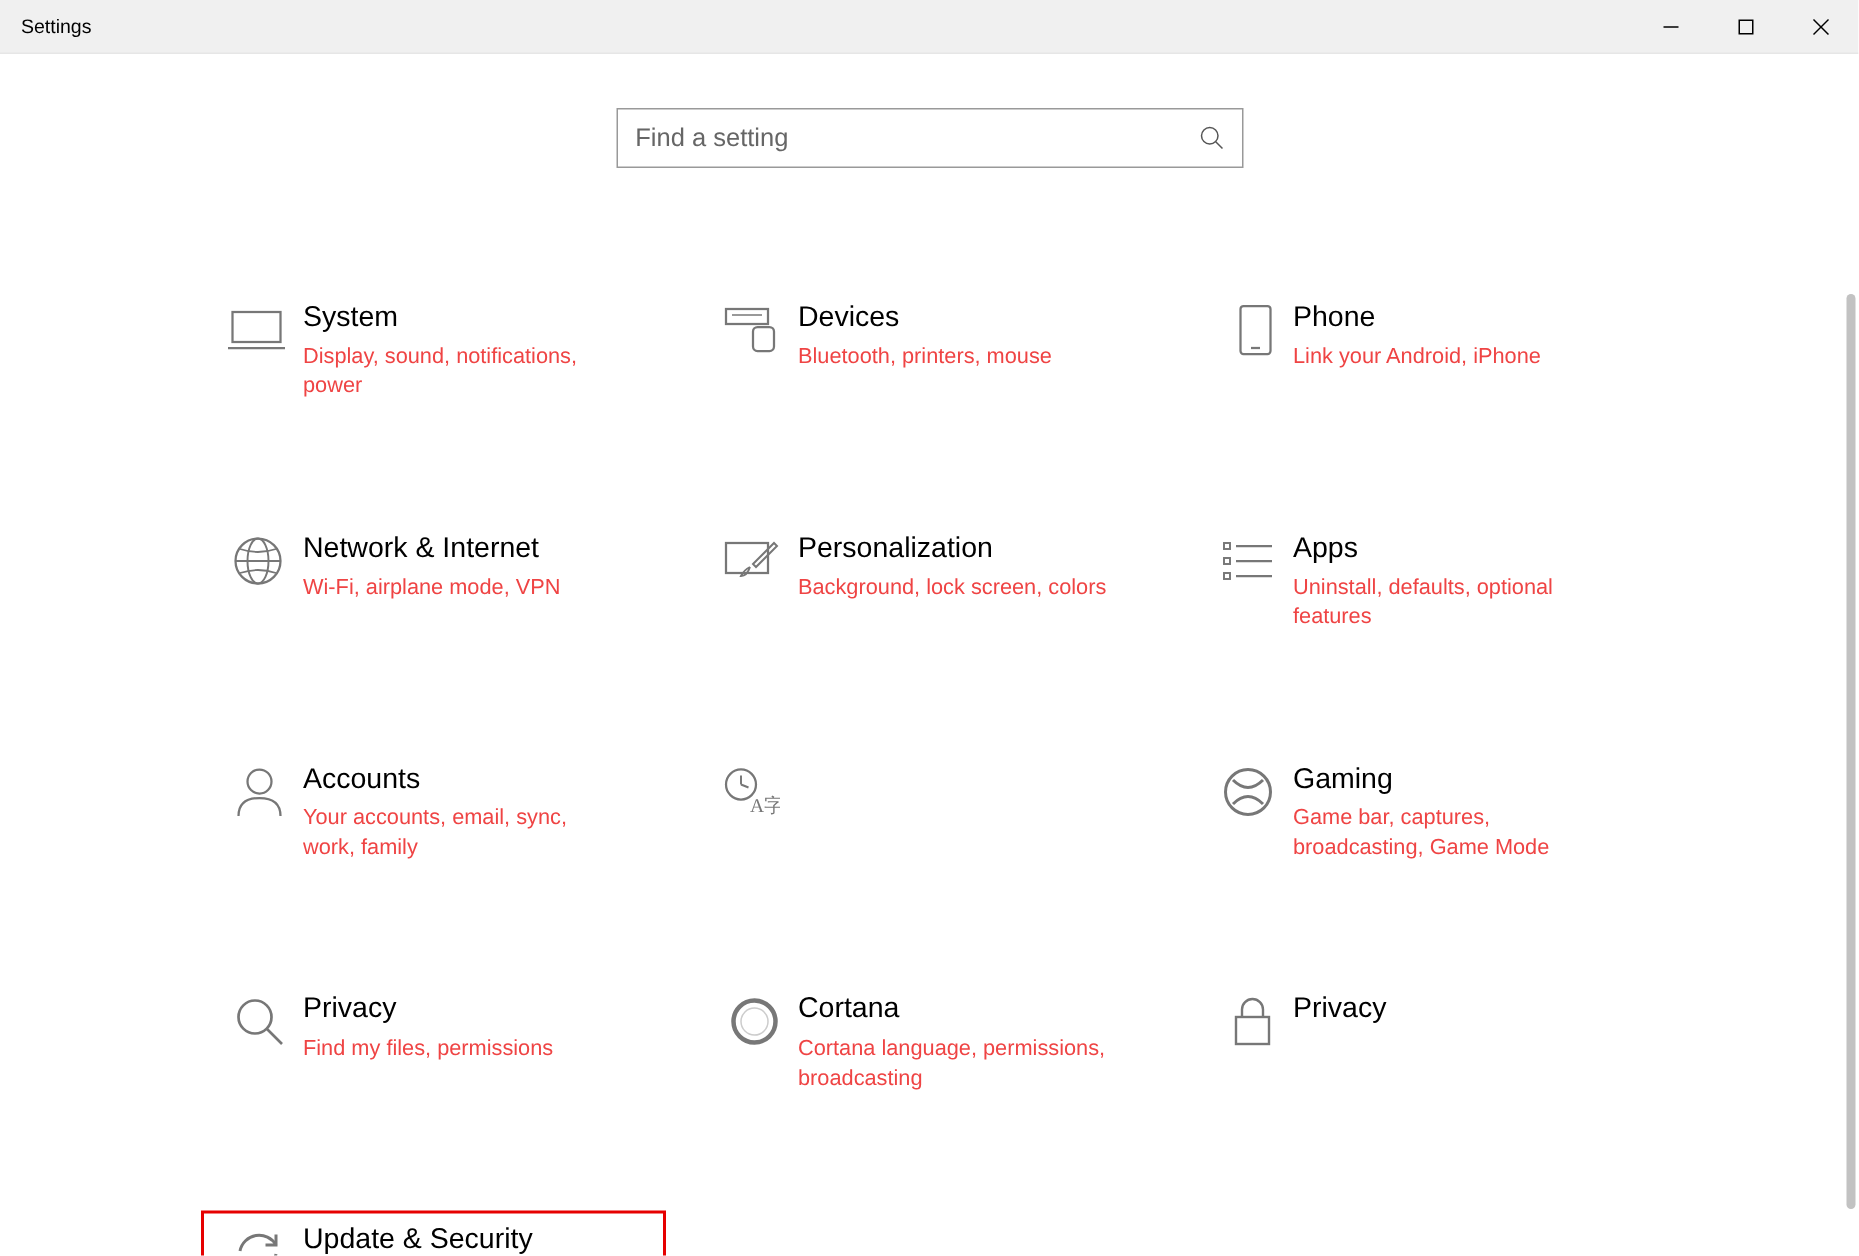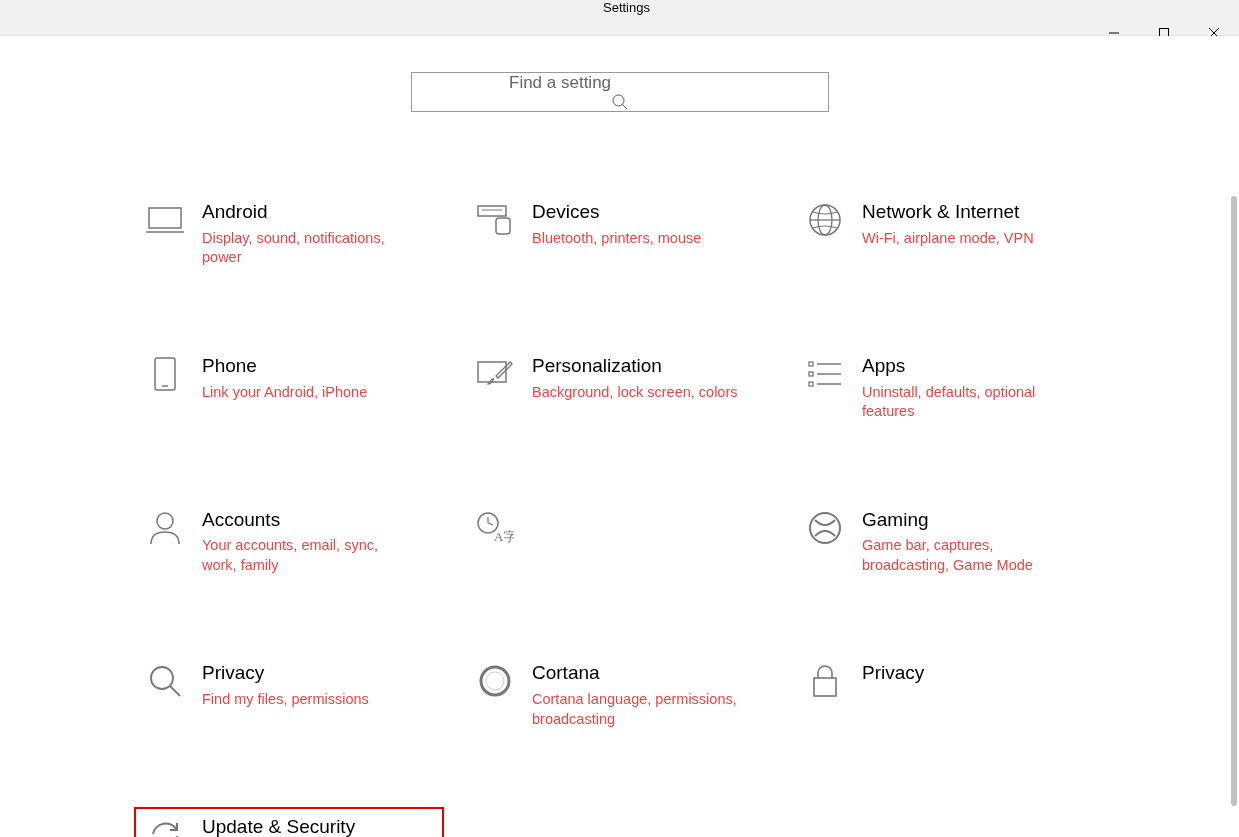--- a/index.html
+++ b/index.html
@@ -1,39 +1,39 @@
 <!DOCTYPE html>
 <html><head>
 <meta charset="utf-8">
 <style>
   * { box-sizing: border-box; margin: 0; padding: 0; }
   html, body { width: 1239px; height: 837px; font-family: "Segoe UI", Arial, sans-serif; background:#ffffff; color:#000; overflow:hidden; }
   
-  .titlebar { height:36px; background:#f0f0f0; display:flex; align-items:center; padding:0 0 0 14px; border-bottom:1px solid #e6e6e6;flex-direction:column; }
+  .titlebar { height:36px; background:#f0f0f0; display:flex; align-items:center; padding:0 0 0 14px; border-bottom:1px solid #e6e6e6; }
   .titlebar .title { font-size:13px; color:#000; }
   .win-controls { margin-left:auto; display:flex; }
   .win-btn { width:50px; height:36px; display:flex; align-items:center; justify-content:center; cursor:default; }
   .win-btn svg { display:block; }
 
   
   .content { position:relative; width:100%; height:calc(837px - 36px); background:#fff; }
   .scroll-track { position:absolute; right:2px; top:160px; width:6px; height:630px; background:transparent; }
   .scroll-thumb { width:6px; height:610px; background:#c2c2c2; border-radius:3px; }
 
   
-  .search-wrap { position:absolute; top:36px; left:50%; transform:translateX(-50%); width:418px; height:40px; border:1px solid #999999; display:flex; align-items:center;flex-direction:column; }
+  .search-wrap { position:absolute; top:36px; left:50%; transform:translateX(-50%); width:418px; height:40px; border:1px solid #999999; display:flex; align-items:center; }
   .search-wrap input { flex:1; border:none; outline:none; font-size:17px; color:#333; padding:0 12px; background:transparent; }
   .search-wrap input::placeholder { color:#666666; }
   .search-icon { width:40px; display:flex; align-items:center; justify-content:center; }
 
   
   .grid { position:absolute; top:156px; left:134px; width:980px; display:grid; grid-template-columns: repeat(3, 1fr); column-gap:10px; row-gap:58px; }
   .tile { display:flex; align-items:flex-start; cursor:default; padding:4px 4px 18px 4px; border:2px solid transparent; width:310px; }
   .tile.highlight { border:2px solid #e60000; }
-  .tile-icon { width:50px; min-width:50px; height:44px; display:flex; align-items:center; justify-content:center; color:#737373; }
+  .tile-icon { width:50px; min-width:50px; height:44px; display:flex; align-items:center; justify-content:flex-end; color:#737373; }
   .tile-text { padding-left:12px; padding-top:2px; max-width:220px; }
   .tile-title { font-size:19px; color:#000; font-weight:400; line-height:1.3; }
   .tile-desc  { font-size:14.5px; color:#ef4444; margin-top:4px; line-height:1.35; }
 
   svg { stroke:#777777; fill:none; }
 </style>
 </head>
 <body>
 
 <div class="titlebar">
@@ -73,65 +73,65 @@
   <div class="grid">
 
     <div class="tile">
       <div class="tile-icon">
         <svg width="38" height="30" viewBox="0 0 38 30">
             <rect x="3" y="3" width="32" height="20" stroke-width="1.5"></rect>
             <line x1="0" y1="27" x2="38" y2="27" stroke-width="1.5"></line>
           </svg>
       </div>
       <div class="tile-text">
-        <div class="tile-title">Android</div>
+        <div class="tile-title">System</div>
         <div class="tile-desc">Display, sound, notifications, power</div>
       </div>
     </div>
 
     <div class="tile">
       <div class="tile-icon">
         <svg width="38" height="32" viewBox="0 0 38 32">
             <rect x="2" y="2" width="28" height="10" stroke-width="1.5"></rect>
             <rect x="20" y="14" width="14" height="16" rx="3" stroke-width="1.5"></rect>
             <line x1="6" y1="6" x2="26" y2="6" stroke-width="1"></line>
           </svg>
       </div>
       <div class="tile-text">
         <div class="tile-title">Devices</div>
         <div class="tile-desc">Bluetooth, printers, mouse</div>
+      </div>
+    </div>
+
+    <div class="tile">
+      <div class="tile-icon">
+        <svg width="26" height="36" viewBox="0 0 26 36">
+            <rect x="3" y="2" width="20" height="32" rx="2" stroke-width="1.5"></rect>
+            <line x1="10" y1="30" x2="16" y2="30" stroke-width="1.5"></line>
+          </svg>
+      </div>
+      <div class="tile-text">
+        <div class="tile-title">Phone</div>
+        <div class="tile-desc">Link your Android, iPhone</div>
       </div>
     </div>
 
     <div class="tile">
       <div class="tile-icon">
         <svg width="36" height="36" viewBox="0 0 36 36">
             <circle cx="18" cy="18" r="15" stroke-width="1.5"></circle>
             <ellipse cx="18" cy="18" rx="7" ry="15" stroke-width="1.3"></ellipse>
             <line x1="3" y1="18" x2="33" y2="18" stroke-width="1.3"></line>
             <path d="M6 10 Q18 14 30 10" stroke-width="1.2"></path>
             <path d="M6 26 Q18 22 30 26" stroke-width="1.2"></path>
           </svg>
       </div>
       <div class="tile-text">
         <div class="tile-title">Network &amp; Internet</div>
         <div class="tile-desc">Wi-Fi, airplane mode, VPN</div>
-      </div>
-    </div>
-
-    <div class="tile">
-      <div class="tile-icon">
-        <svg width="26" height="36" viewBox="0 0 26 36">
-            <rect x="3" y="2" width="20" height="32" rx="2" stroke-width="1.5"></rect>
-            <line x1="10" y1="30" x2="16" y2="30" stroke-width="1.5"></line>
-          </svg>
-      </div>
-      <div class="tile-text">
-        <div class="tile-title">Phone</div>
-        <div class="tile-desc">Link your Android, iPhone</div>
       </div>
     </div>
 
     <div class="tile">
       <div class="tile-icon">
         <svg width="38" height="32" viewBox="0 0 38 32">
             <rect x="2" y="4" width="28" height="20" stroke-width="1.5"></rect>
             <path d="M20 18 L34 4 L36 6 L22 20 Z" stroke-width="1.3"></path>
             <path d="M18 20 Q16 26 12 26 Q14 22 18 20" stroke-width="1.3"></path>
           </svg>

